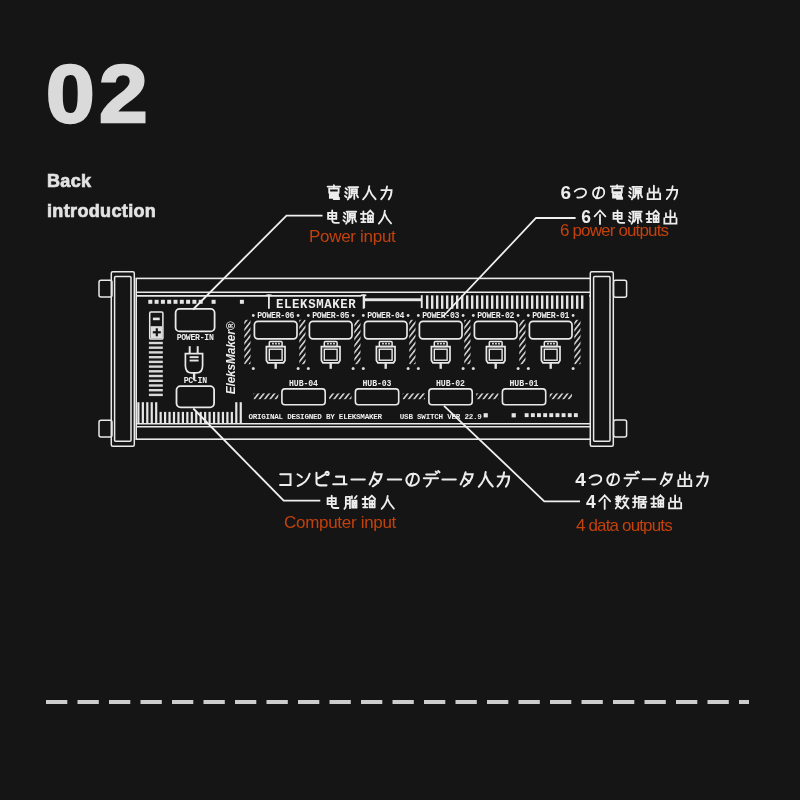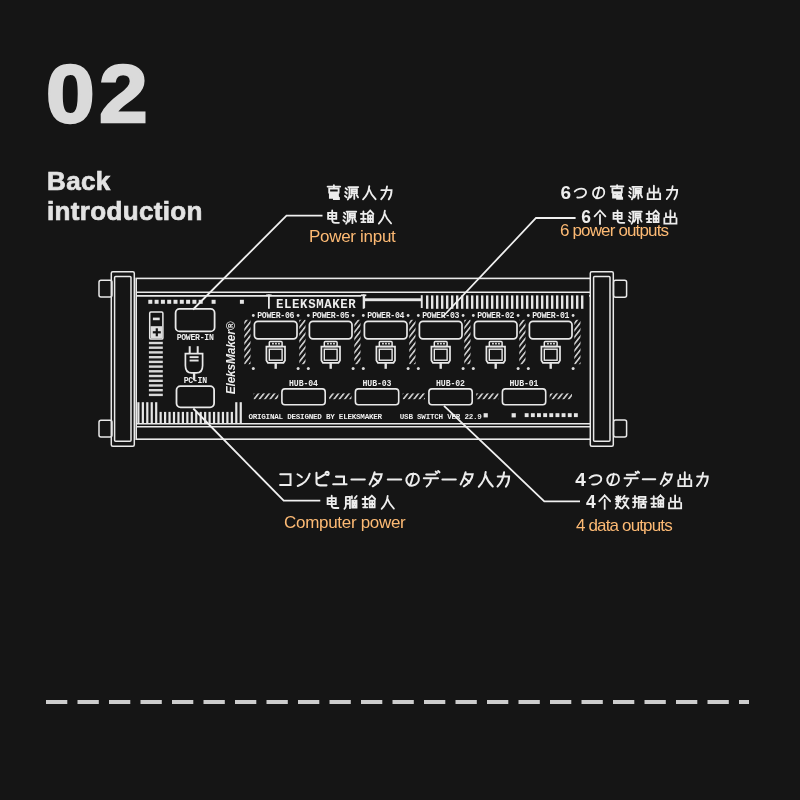--- a/index.html
+++ b/index.html
@@ -1,28 +1,28 @@
 <!DOCTYPE html>
 <html><head><meta charset="utf-8"><style>
 html,body{margin:0;padding:0;width:800px;height:800px;background:#151515;overflow:hidden}
 body{position:relative;font-family:"Liberation Sans",sans-serif;-webkit-font-smoothing:antialiased}
 .abs{position:absolute}
 body>div{filter:blur(0.28px)}
-.lat{color:#fdba74;font-size:17px;letter-spacing:-0.3px;white-space:nowrap}
+.lat{color:#c2410c;font-size:17px;letter-spacing:-0.3px;white-space:nowrap}
 </style></head><body>
 
 <div class="abs" style="left:46px;top:54px;font-size:81px;font-weight:bold;color:#dadada;letter-spacing:4px;line-height:80px;transform:scaleX(1.08);transform-origin:left top;-webkit-text-stroke:2.4px #dadada">02</div>
 
-<div class="abs" style="left:47px;top:166px;font-size:26px;font-weight:bold;color:#e3e3e3;line-height:30.2px;letter-spacing:0.35px;-webkit-text-stroke:0.7px #e3e3e3">Back<br>introduction</div>
+<div class="abs" style="left:47px;top:166px;font-size:18px;font-weight:bold;color:#e3e3e3;line-height:30.2px;letter-spacing:0.35px;-webkit-text-stroke:0.7px #e3e3e3">Back<br>introduction</div>
 
 <div class="abs lat" style="left:309px;top:227px">Power input</div>
 
 <div class="abs lat" style="left:560px;top:221px;letter-spacing:-0.85px">6 power outputs</div>
 
-<div class="abs lat" style="left:284px;top:513px">Computer power</div>
+<div class="abs lat" style="left:284px;top:513px">Computer input</div>
 
 <div class="abs lat" style="left:576px;top:516px;letter-spacing:-0.85px">4 data outputs</div>
 <svg class="abs" style="left:0;top:0;filter:blur(0.33px)" width="800" height="800" viewBox="0 0 800 800">
 <defs>
 <g id="g_den">
         <path d="M2.5 2.4H17.5M10 0.8V4.8M4.4 4.8H15.6V9.4H4.4ZM5.2 11H14.8V15.6H5.2ZM5.2 13.3H14.8M10 11V15.6M10 15.6V17.2H16V15.5" fill="none" stroke="#ededed" stroke-width="2.2" stroke-linecap="round"></path>
       </g>
 <g id="g_gen">
         <path d="M3 4.2L4.8 6M2.6 8.8L4.4 10.6M2.2 13.4L4.2 15.2M6.2 3H18M7.6 3V12.5C7.6 14.5 6.8 16.2 5.6 17.8M10.2 5.4H16.4V10.2H10.2ZM10.2 7.8H16.4M13.3 11.2V17M10.4 12.4L8.8 15.2M16.2 12.4L17.8 15.2" fill="none" stroke="#ededed" stroke-width="2.2" stroke-linecap="round"></path>
       </g>

